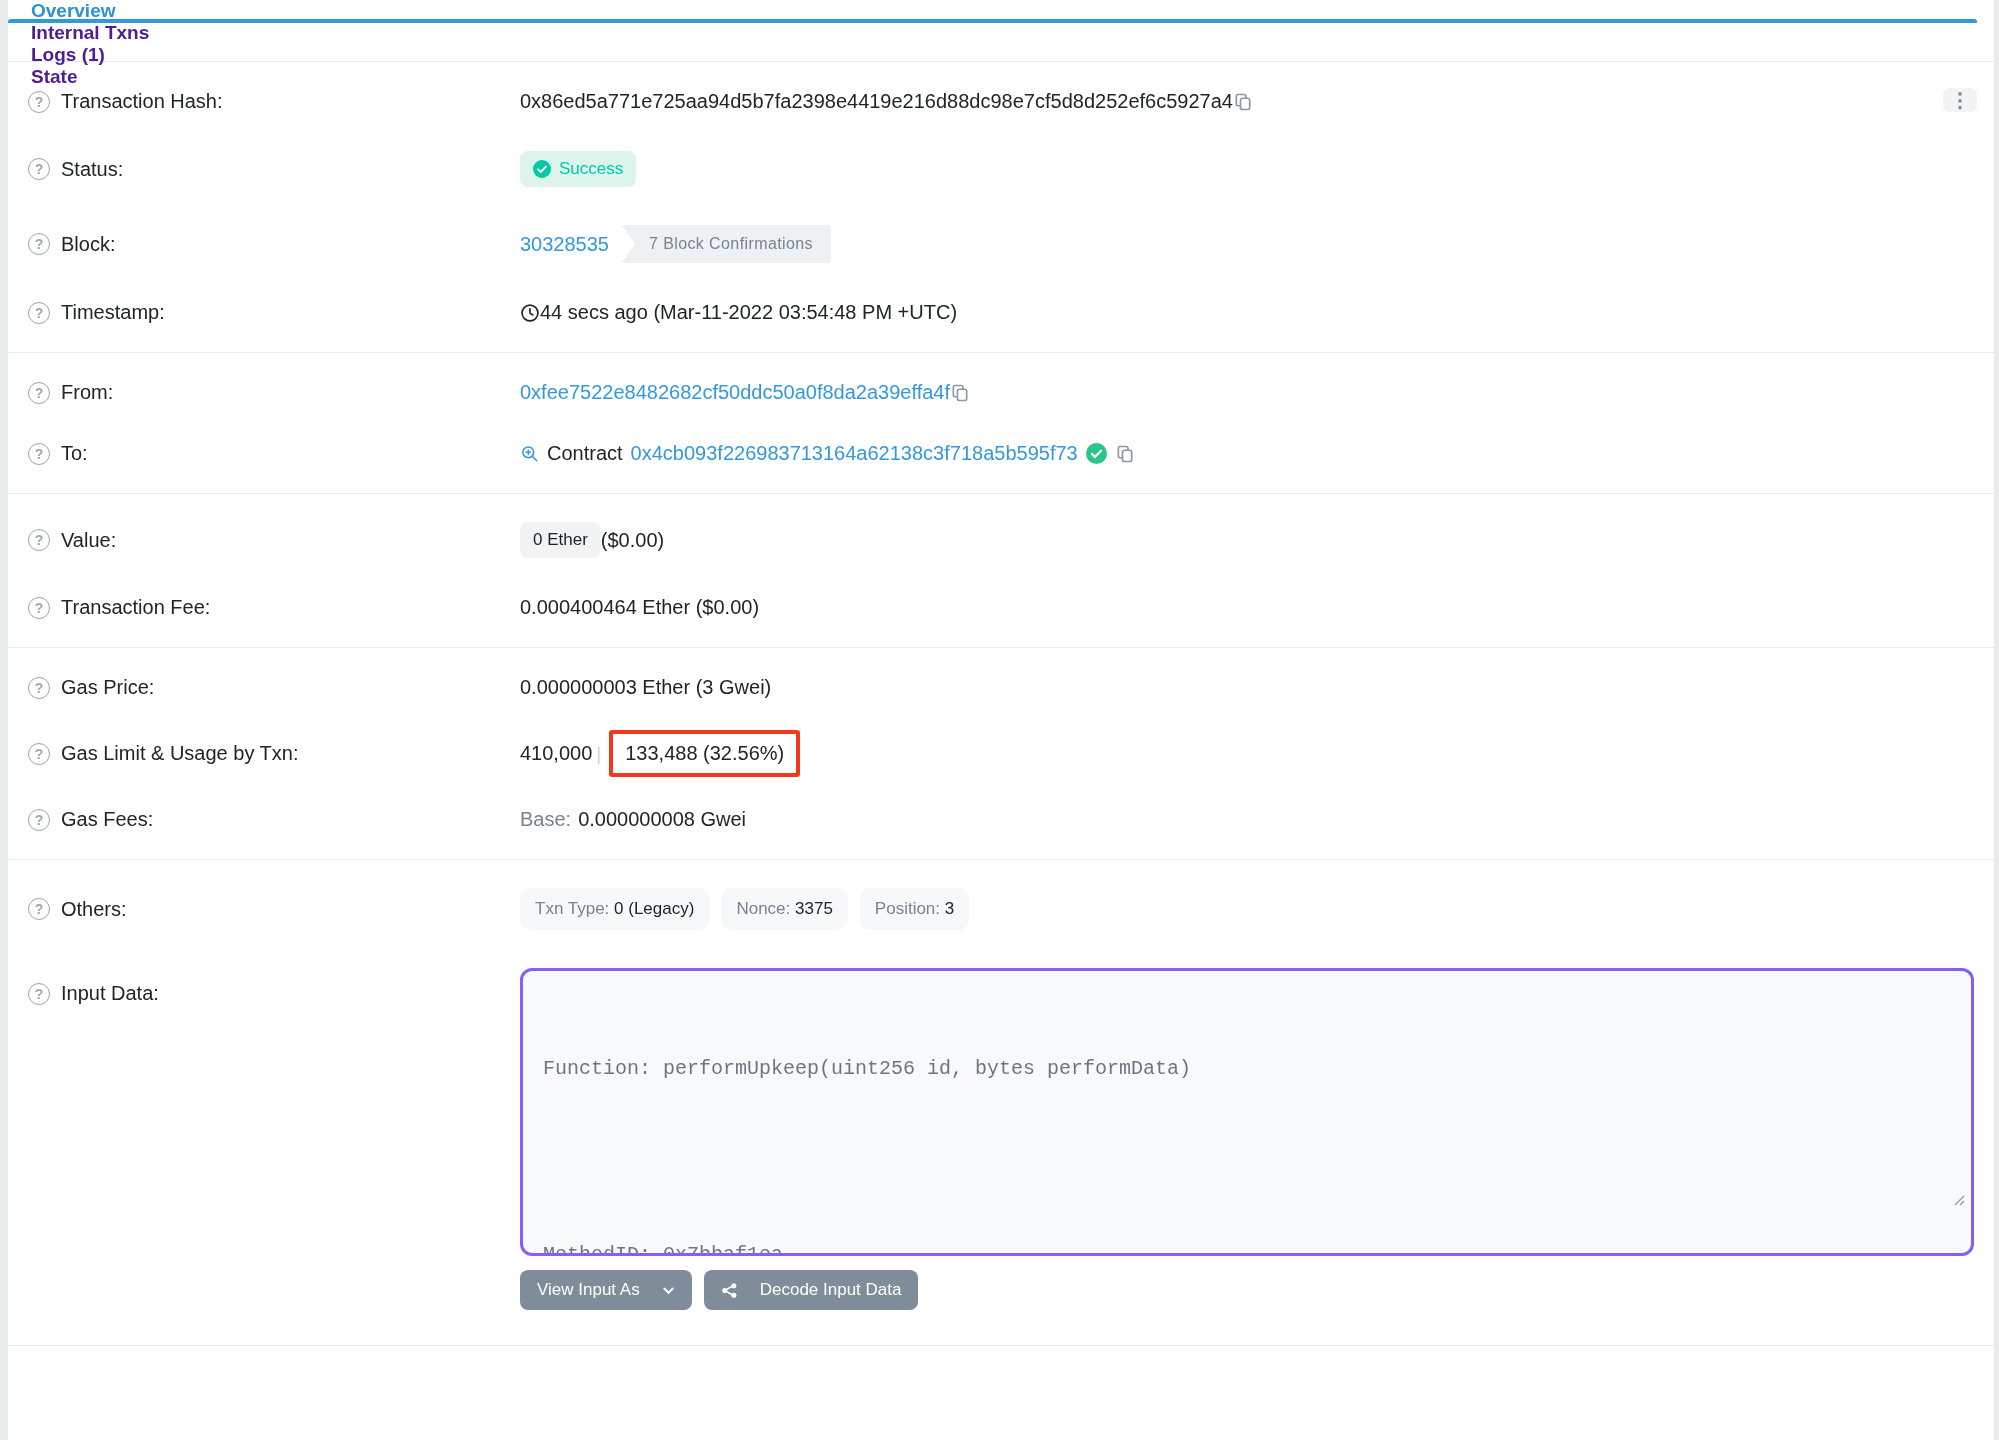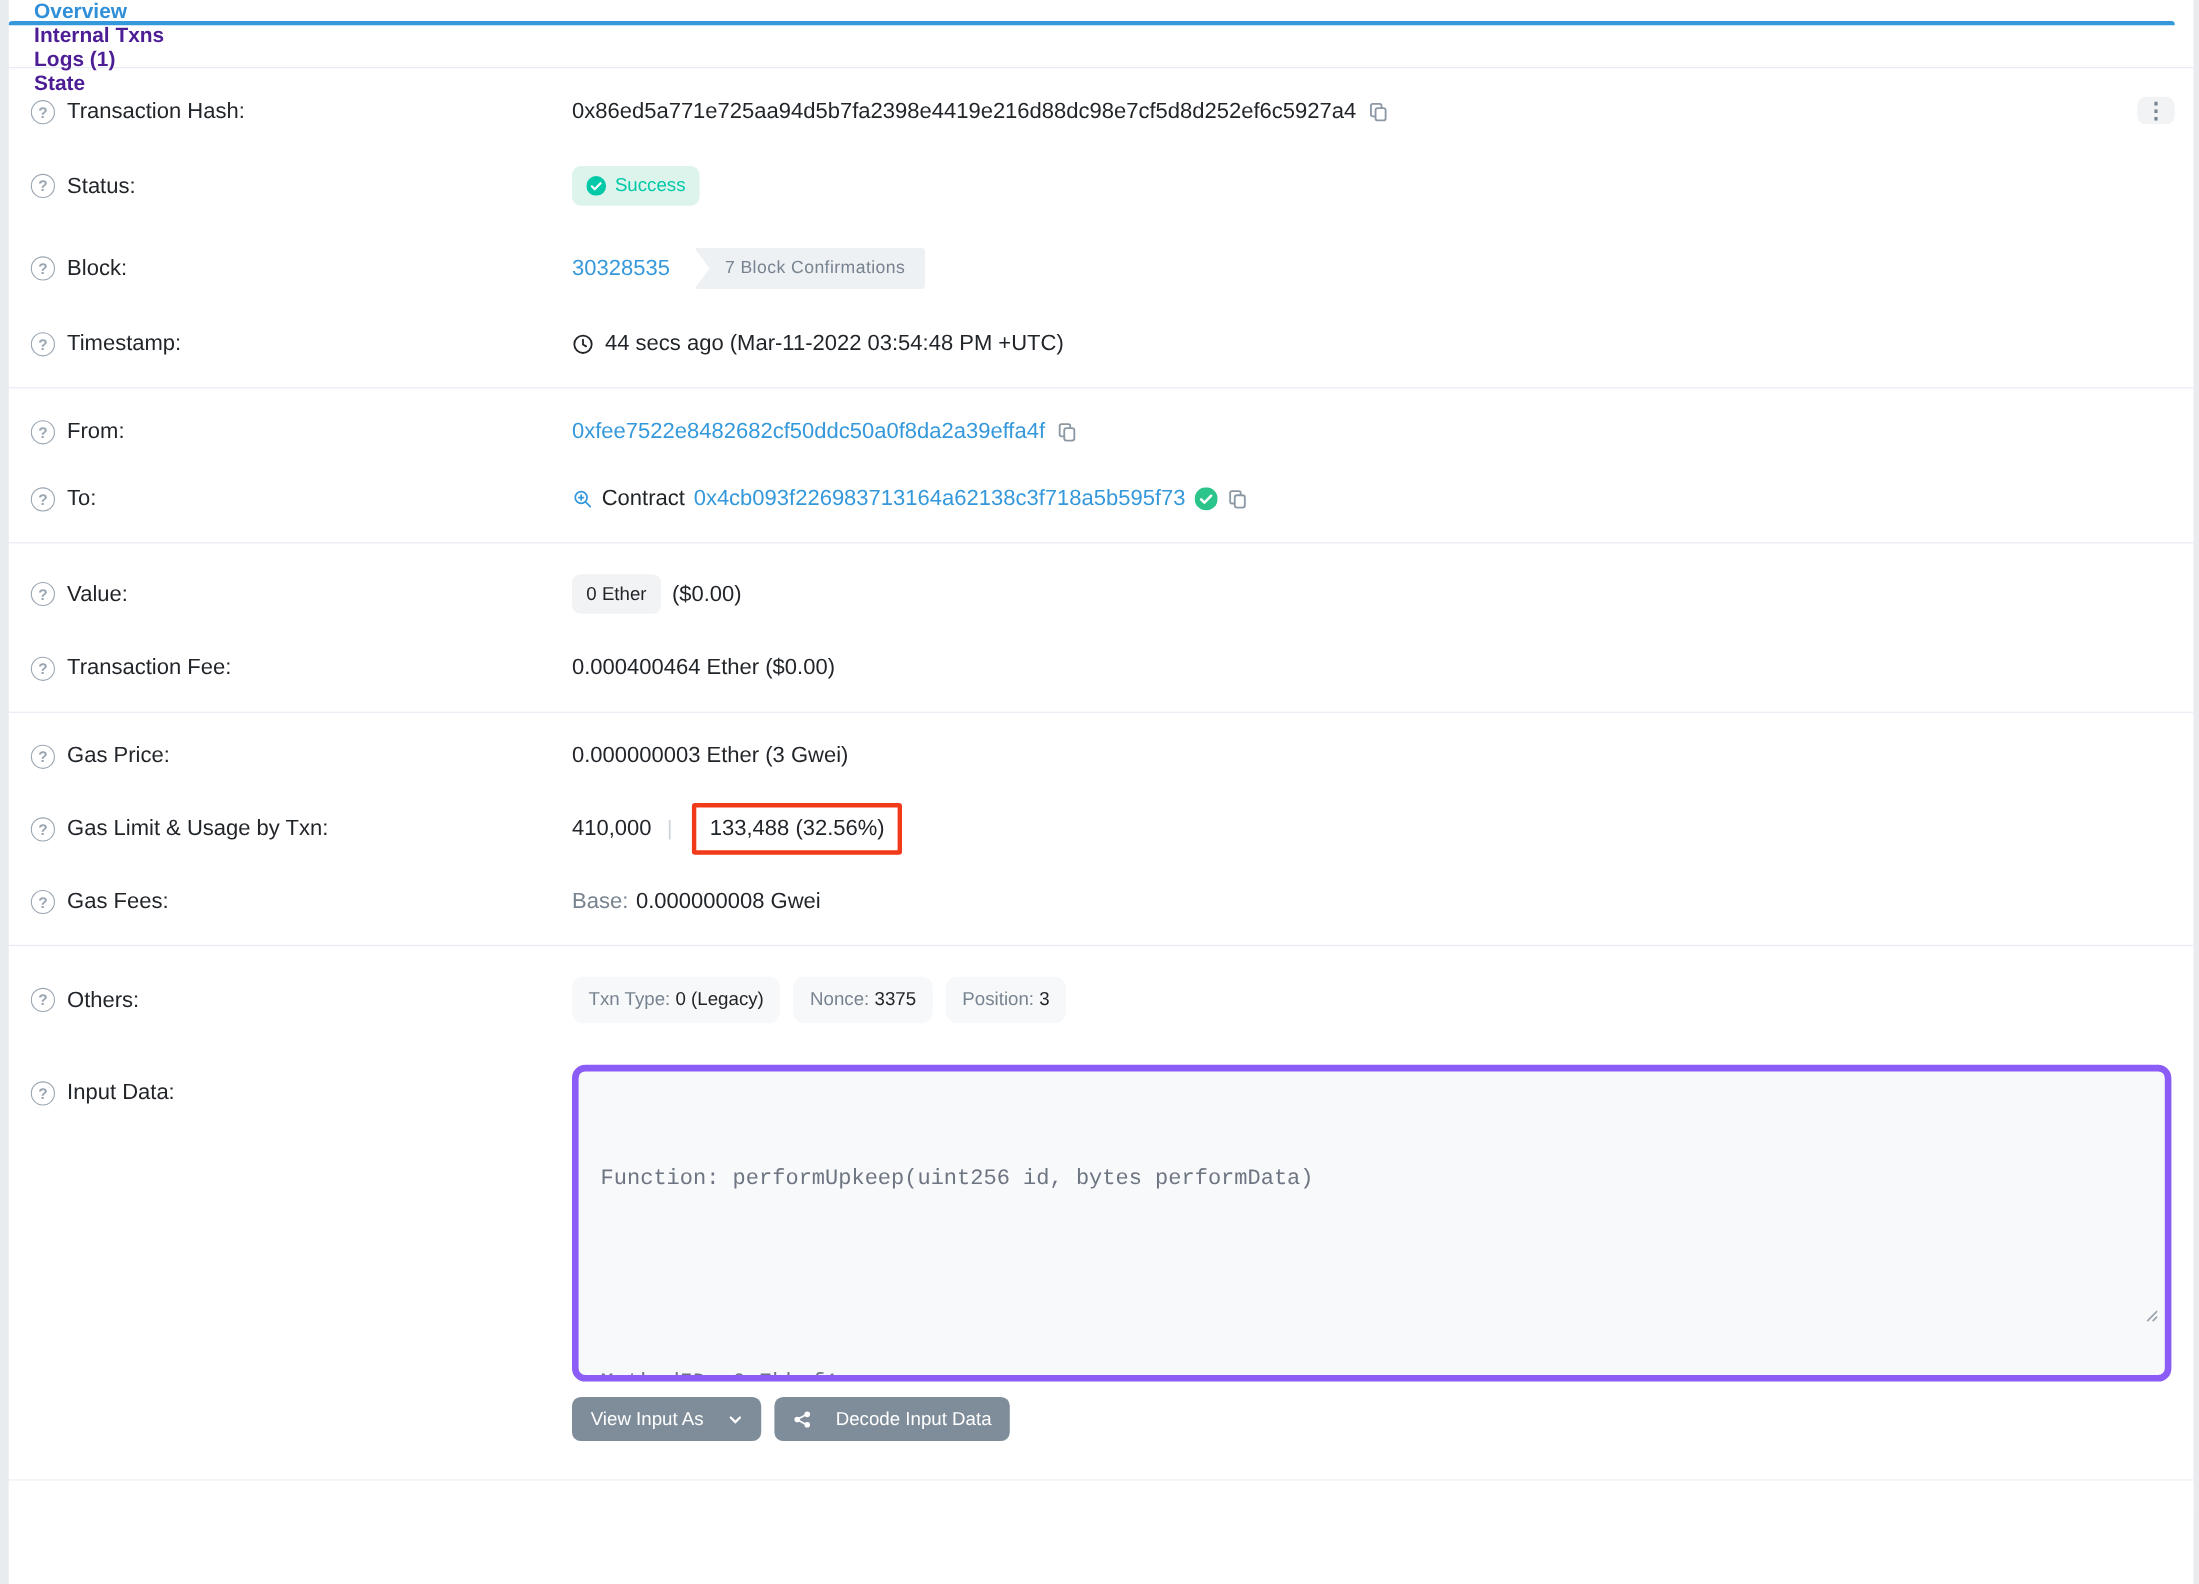--- a/index.html
+++ b/index.html
@@ -42,21 +42,21 @@
   .row.top-align { align-items:flex-start; }
   .label { flex:0 0 492px; display:flex; align-items:center; color:#212529; }
   .row.top-align .label { padding-top:14px; }
   .help {
     width:22px; height:22px; border-radius:50%;
     border:1.5px solid #9aa6b2; color:#9aa6b2;
     font-size:14px; font-weight:700; line-height:1;
     display:flex; align-items:center; justify-content:center;
     margin-right:11px; flex:none;
   }
-  .value { display:flex; align-items:center; gap:10px; flex:1; min-width:0; }
+  .value { display:flex; align-items:center; flex:1; min-width:0; }
   .link { color:#3498db; cursor:pointer; text-decoration:none; }
   .icon-btn { display:inline-flex; cursor:pointer; flex:none; }
   
   .badge-success {
     display:inline-flex; align-items:center; gap:8px;
     background:#dcf4ec; color:#00c9a7;
     border-radius:8px; padding:8px 13px; font-size:17px;
   }
   
   .conf-badge {
@@ -72,21 +72,21 @@
   .other-badge .bval { color:#212529; }
   .gas-sep { color:#cdd3da; font-size:19px; padding:0 4px; }
   .red-box {
     border:4px solid #f13a19; border-radius:3px;
     padding:8px 12px; margin-left:4px; color:#212529;
   }
   .muted { color:#77838f; }
   
   .input-box {
     flex:1; position:relative;
-    background:#f8f9fa; border:6px solid #8b5cf6; border-radius:12px;
+    background:#f8f9fa; border:3px solid #8b5cf6; border-radius:12px;
     height:288px; padding:20px 20px; overflow:hidden;
     font-family:"Liberation Mono","DejaVu Sans Mono",monospace;
     font-size:20px; line-height:31px; color:#6e7582;
     white-space:pre; cursor:text;
   }
   .blank-line { height:31px; }
   .resize-handle { position:absolute; right:6px; bottom:6px; cursor:nwse-resize; }
   .btn-row { margin:14px 0 26px 492px; display:flex; gap:12px; }
   .btn {
     display:inline-flex; align-items:center; gap:22px;

